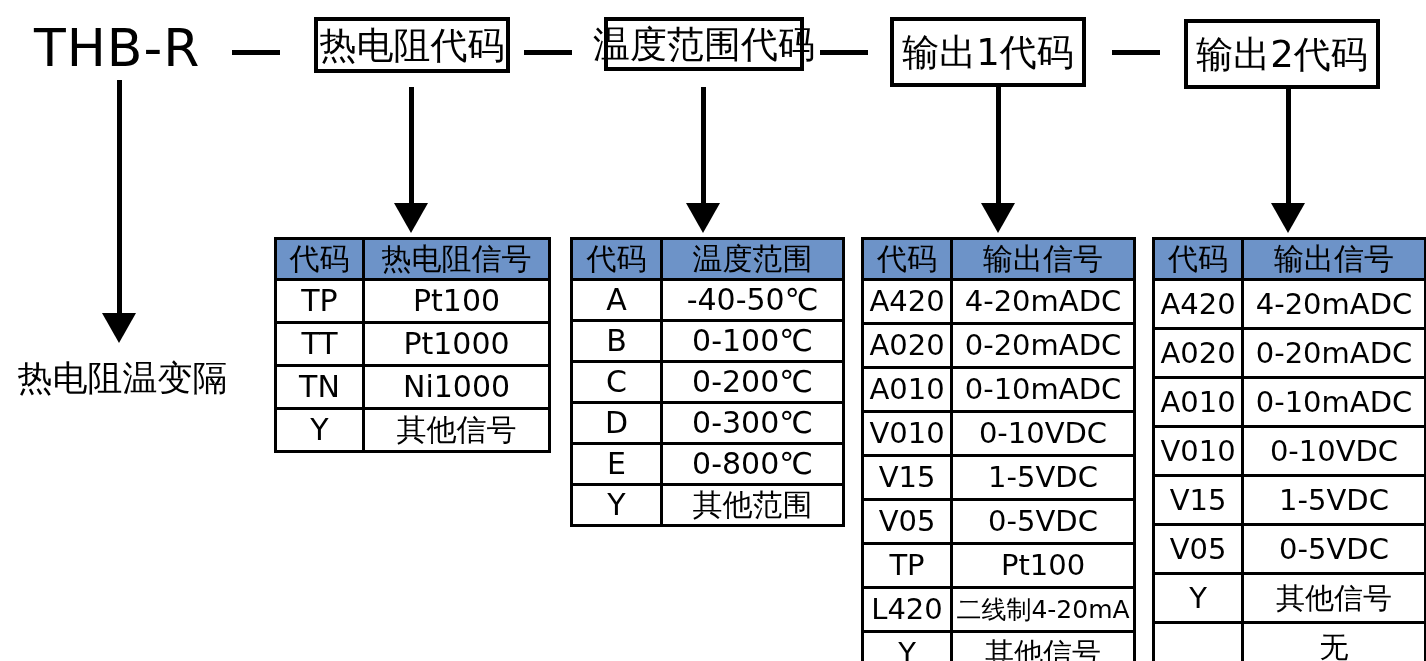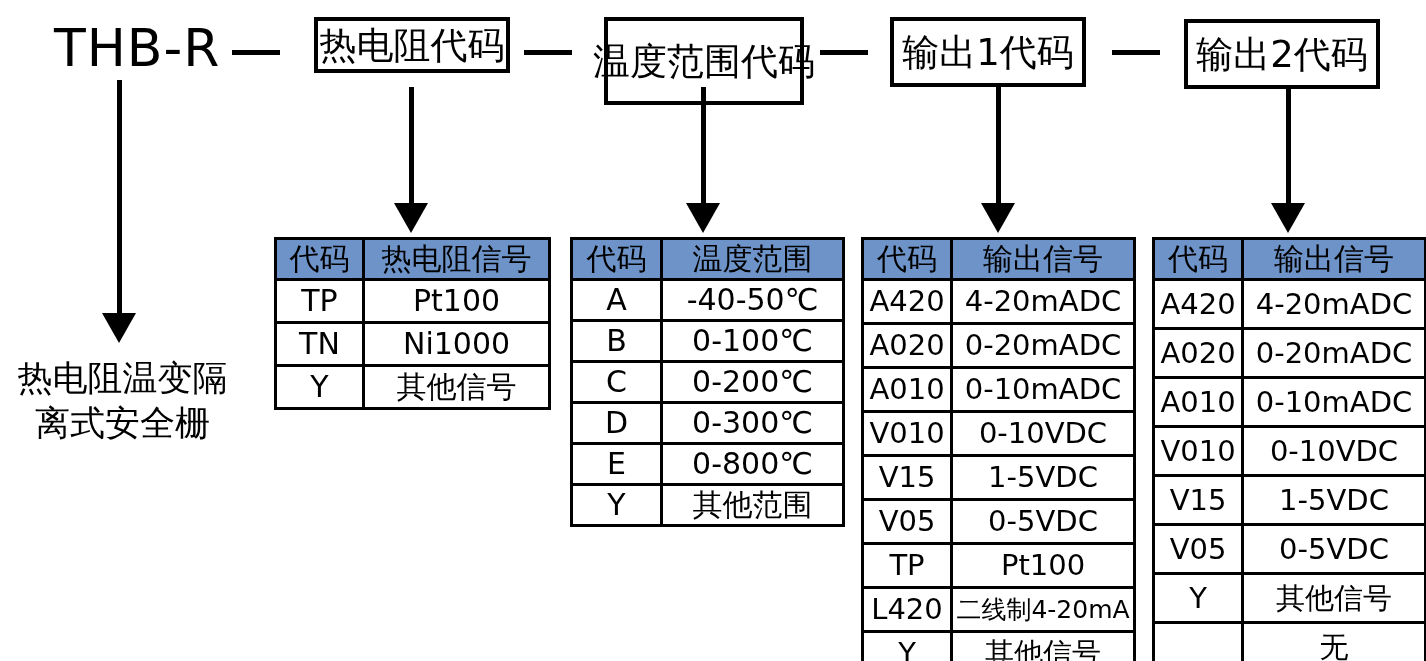--- a/index.html
+++ b/index.html
@@ -20,21 +20,20 @@
   }
 
   
   .model-title {
     position: absolute;
     font-size: 52px;
     letter-spacing: 1px;
     font-weight: 400;
     white-space: nowrap;
     line-height: 1;
-    margin-left: 20px;
   }
   .dash {
     position: absolute;
     height: 5px;
     background: #000;
   }
   .code-box {
     position: absolute;
     border: 4px solid #000;
     background: #fff;
@@ -100,21 +99,21 @@
 
   <div class="model-title" style="left:34px; top:22px;">THB-R</div>
 
   <div class="dash" style="left:232px; top:50px; width:48px;"></div>
   <div class="dash" style="left:524px; top:50px; width:48px;"></div>
   <div class="dash" style="left:820px; top:50px; width:48px;"></div>
   <div class="dash" style="left:1112px; top:50px; width:48px;"></div>
 
   <div class="code-box" style="left:314px; top:17px; width:196px; height:56px;">热电阻代码</div>
 
-  <div class="code-box" style="left:604px; top:17px; width:200px; height:88px;">温度范围代码</div>
+  <div class="code-box" style="left:604px; top:17px; width:200px; height:54px;">温度范围代码</div>
 
   <div class="code-box" style="left:890px; top:17px; width:196px; height:70px;">输出1代码</div>
 
   <div class="code-box" style="left:1184px; top:19px; width:196px; height:70px;">输出2代码</div>
 
   <div class="arrow-line" style="left:117px; top:80px; height:235px;"></div>
   <div class="arrow-head" style="left:102px; top:313px;"></div>
 
   <div class="arrow-line" style="left:409px; top:87px; height:118px;"></div>
   <div class="arrow-head" style="left:394px; top:203px;"></div>
@@ -123,40 +122,43 @@
   <div class="arrow-head" style="left:686px; top:203px;"></div>
 
   <div class="arrow-line" style="left:996px; top:87px; height:118px;"></div>
   <div class="arrow-head" style="left:981px; top:203px;"></div>
 
   <div class="arrow-line" style="left:1286px; top:87px; height:118px;"></div>
   <div class="arrow-head" style="left:1271px; top:203px;"></div>
 
   <div class="caption" style="left:0px; top:356px; width:245px;">
     <div>热电阻温变隔</div>
-    <div>离式安全栅</div>
   </div>
 
   <table class="dtable" id="t0" style="left:274px; top:237px; width:274px; font-size:30px;">
     <colgroup>
         <col style="width:88px">
         <col style="width:186px">
       </colgroup>
     <thead>
       <tr>
         <th style="height:38px">代码</th>
         <th style="height:38px">热电阻信号</th>
       </tr>
     </thead>
     <tbody>
       <tr>
         <td style="height:40px">TP</td>
         <td>Pt100</td>
       </tr>
       <tr>
+        <td style="height:40px">TT</td>
+        <td>Pt1000</td>
+      </tr>
+      <tr>
         <td style="height:40px">TN</td>
         <td>Ni1000</td>
       </tr>
       <tr>
         <td style="height:40px">Y</td>
         <td>其他信号</td>
       </tr>
     </tbody>
   </table>
 

